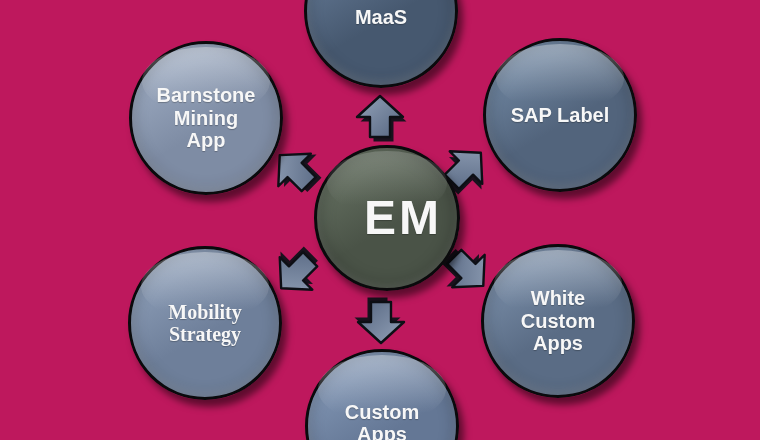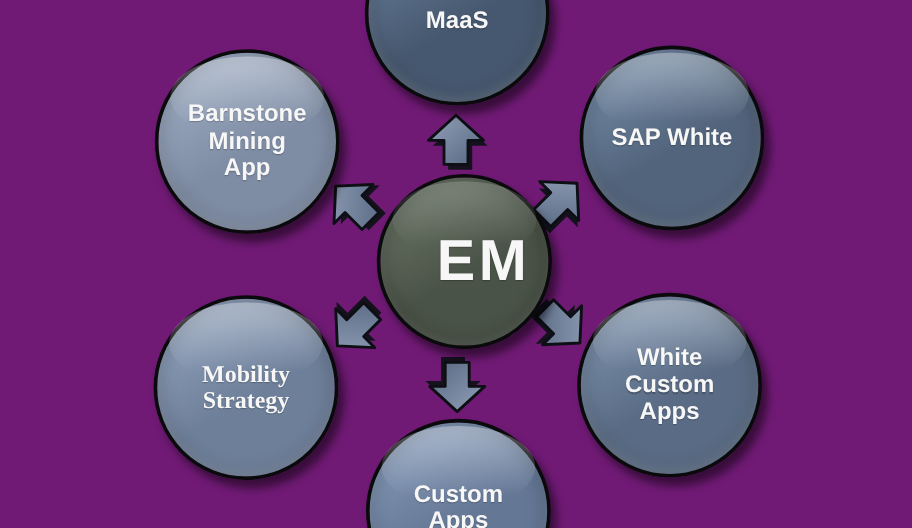--- a/index.html
+++ b/index.html
@@ -1,18 +1,18 @@
 <!DOCTYPE html>
 <html><head>
 <meta charset="utf-8">
 <style>
   html,body{margin:0;padding:0;background:#ffffff;}
   .stage{
     position:relative;width:760px;height:440px;overflow:hidden;
-    background:#701a75;
+    background:#be185d;
     font-family:"Liberation Sans","DejaVu Sans",sans-serif;
   }
   
   .node{
     position:absolute;box-sizing:border-box;
     width:154px;height:154px;border-radius:50%;
     border:3px solid #0a0a0c;
     background:linear-gradient(150deg,var(--cl) 0%,var(--c) 55%,var(--c) 100%);
     box-shadow:5px 7px 7px rgba(0,0,0,.5),
                inset 0 0 16px rgba(0,0,0,.28),
@@ -97,21 +97,21 @@
   <svg class="arrow" id="a-nw" viewBox="0 0 56 48" width="56" height="48">
     <polygon class="arrow-shadow" points="27,2 50,23 37,23 37,43 17,43 17,23 4,23" transform="translate(3.5,4.5)"></polygon>
     <polygon class="arrow-body" fill="url(#agrad)" points="27,2 50,23 37,23 37,43 17,43 17,23 4,23"></polygon>
   </svg>
 
   <div class="node" id="n-maas" style="--c: #46586f; --cl: #6d83a0;">
     <span class="node-label">MaaS</span>
   </div>
 
   <div class="node" id="n-sap" style="--c: #52647c; --cl: #7a92ae;">
-    <span class="node-label">SAP White</span>
+    <span class="node-label">SAP Label</span>
   </div>
 
   <div class="node" id="n-white" style="--c: #5a6c85; --cl: #8499b4;">
     <span class="node-label">White
 Custom
 Apps</span>
   </div>
 
   <div class="node" id="n-custom" style="--c: #647795; --cl: #8ca1bf;">
     <span class="node-label">Custom

